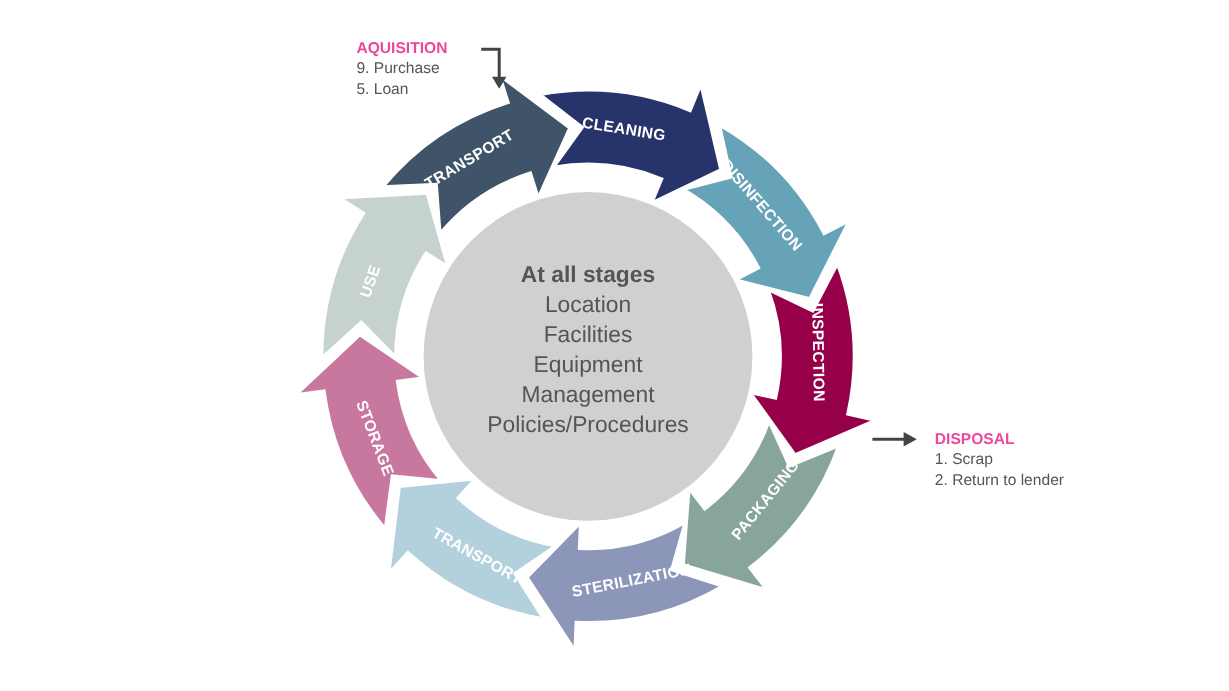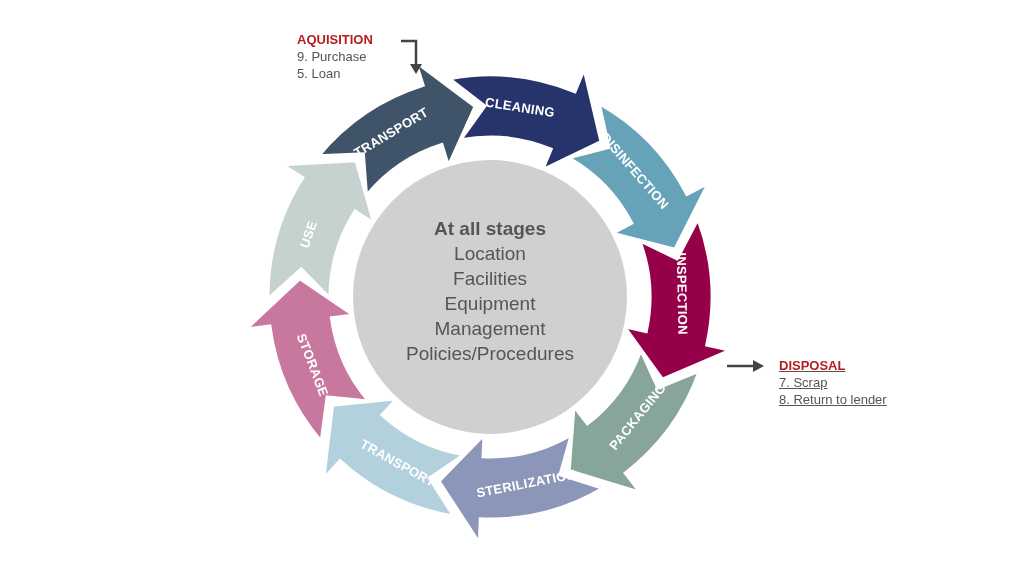--- a/index.html
+++ b/index.html
@@ -5,23 +5,23 @@
   html, body { margin: 0; padding: 0; background: #ffffff; }
   body { width: 1024px; height: 576px; position: relative; overflow: hidden;
          font-family: "Liberation Sans", sans-serif; }
   #diagram { position: absolute; left: 0; top: 0; }
   .seg-label { font-family: "Liberation Sans", sans-serif; font-weight: bold;
                font-size: 13px; fill: #ffffff; letter-spacing: 0.3px; }
   .center-title { font-family: "Liberation Sans", sans-serif; font-weight: bold;
                   font-size: 19px; fill: #555555; }
   .center-item { font-family: "Liberation Sans", sans-serif; font-size: 19px; fill: #555555; }
   .note { position: absolute; color: #555555; font-size: 13px; line-height: 17px; }
-  .note .note-title { font-weight: bold; color: #b91c1c; }
+  .note .note-title { font-weight: bold; color: #ec4899; }
   #acq-note { left: 297px; top: 31px; }
-  #disp-note { left: 779px; top: 357px; text-decoration: underline; }
+  #disp-note { left: 779px; top: 357px; }
 </style>
 </head>
 <body>
 
 <svg id="diagram" width="1024" height="576" viewBox="0 0 1024 576">
   <g id="ring">
       <g>
         <path d="M 449.5,78.7 A 222 222 0 0 1 575.0,91.9 L 584.1,69.7 L 600.9,141.5 L 542.8,169.5 L 551.2,149.2 A 160 160 0 0 0 460.8,139.7 L 485.0,106.1 Z" fill="#27336b" stroke="#ffffff" stroke-width="3"></path>
         <text class="seg-label" x="519.8789828226841" y="108.35152694632868" text-anchor="middle" dominant-baseline="middle" transform="rotate(9.0 519.9 108.4)">CLEANING</text>
       </g>
@@ -80,15 +80,15 @@
 </svg>
 
 <div id="acq-note" class="note">
   <div class="note-title">AQUISITION</div>
   <div>9. Purchase</div>
   <div>5. Loan</div>
 </div>
 
 <div id="disp-note" class="note">
   <div class="note-title">DISPOSAL</div>
-  <div>7. Scrap</div>
-  <div>8. Return to lender</div>
+  <div>1. Scrap</div>
+  <div>2. Return to lender</div>
 </div>
 
 </body></html>

